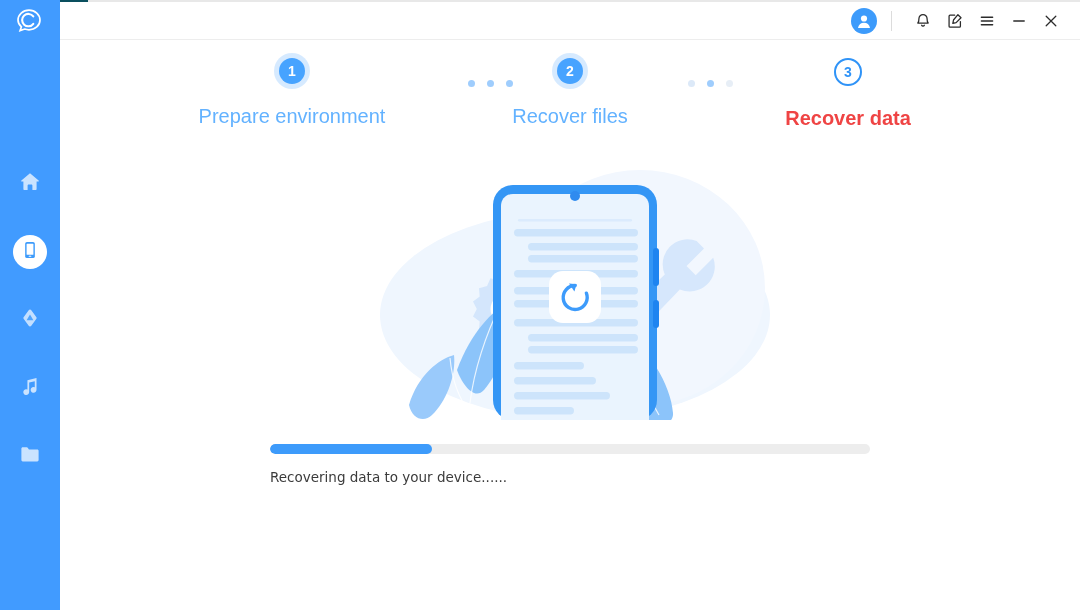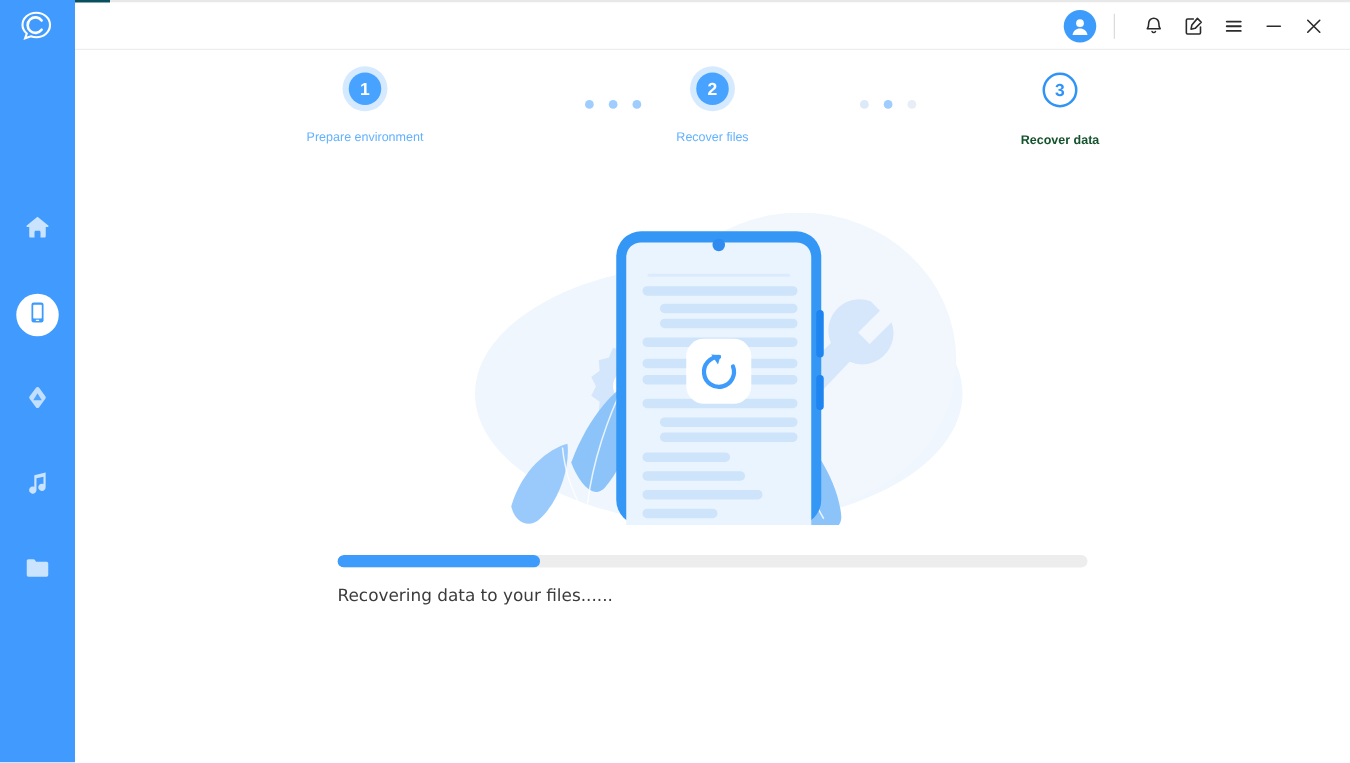--- a/index.html
+++ b/index.html
@@ -94,23 +94,23 @@
     box-shadow:0 0 0 5px rgba(120,185,255,.30);
     margin-bottom:21px;
   }
   .circ.current {
     background:#ffffff; color:#2f93f7;
     border:2px solid #2f93f7;
     box-shadow:none;
     width:28px; height:28px;
   }
   .step-label {
-    font-size:10px; color:#63b2ff; white-space:nowrap;
-  }
-  .step-label.current { color:#14532d; font-weight:bold; }
+    font-size:20px; color:#63b2ff; white-space:nowrap;
+  }
+  .step-label.current { color:#ef4444; font-weight:bold; }
 
   .dots {
     position:absolute; top:22px;
     display:flex; gap:12px;
   }
   .dot { width:7px; height:7px; border-radius:50%; background:#9fcdfd; }
 
   
   .illo {
     position:absolute; left:340px; top:170px; width:470px; height:250px;
@@ -338,16 +338,16 @@
         </g>
       </g>
 
     </svg>
   </div>
 
   <div class="progress-wrap">
     <div class="track">
       <div class="fill" id="progress-fill" style="width: 27%;"></div>
     </div>
-    <div class="status">Recovering data to your files......</div>
+    <div class="status">Recovering data to your device......</div>
   </div>
 
 </div>
 
 </body></html>

